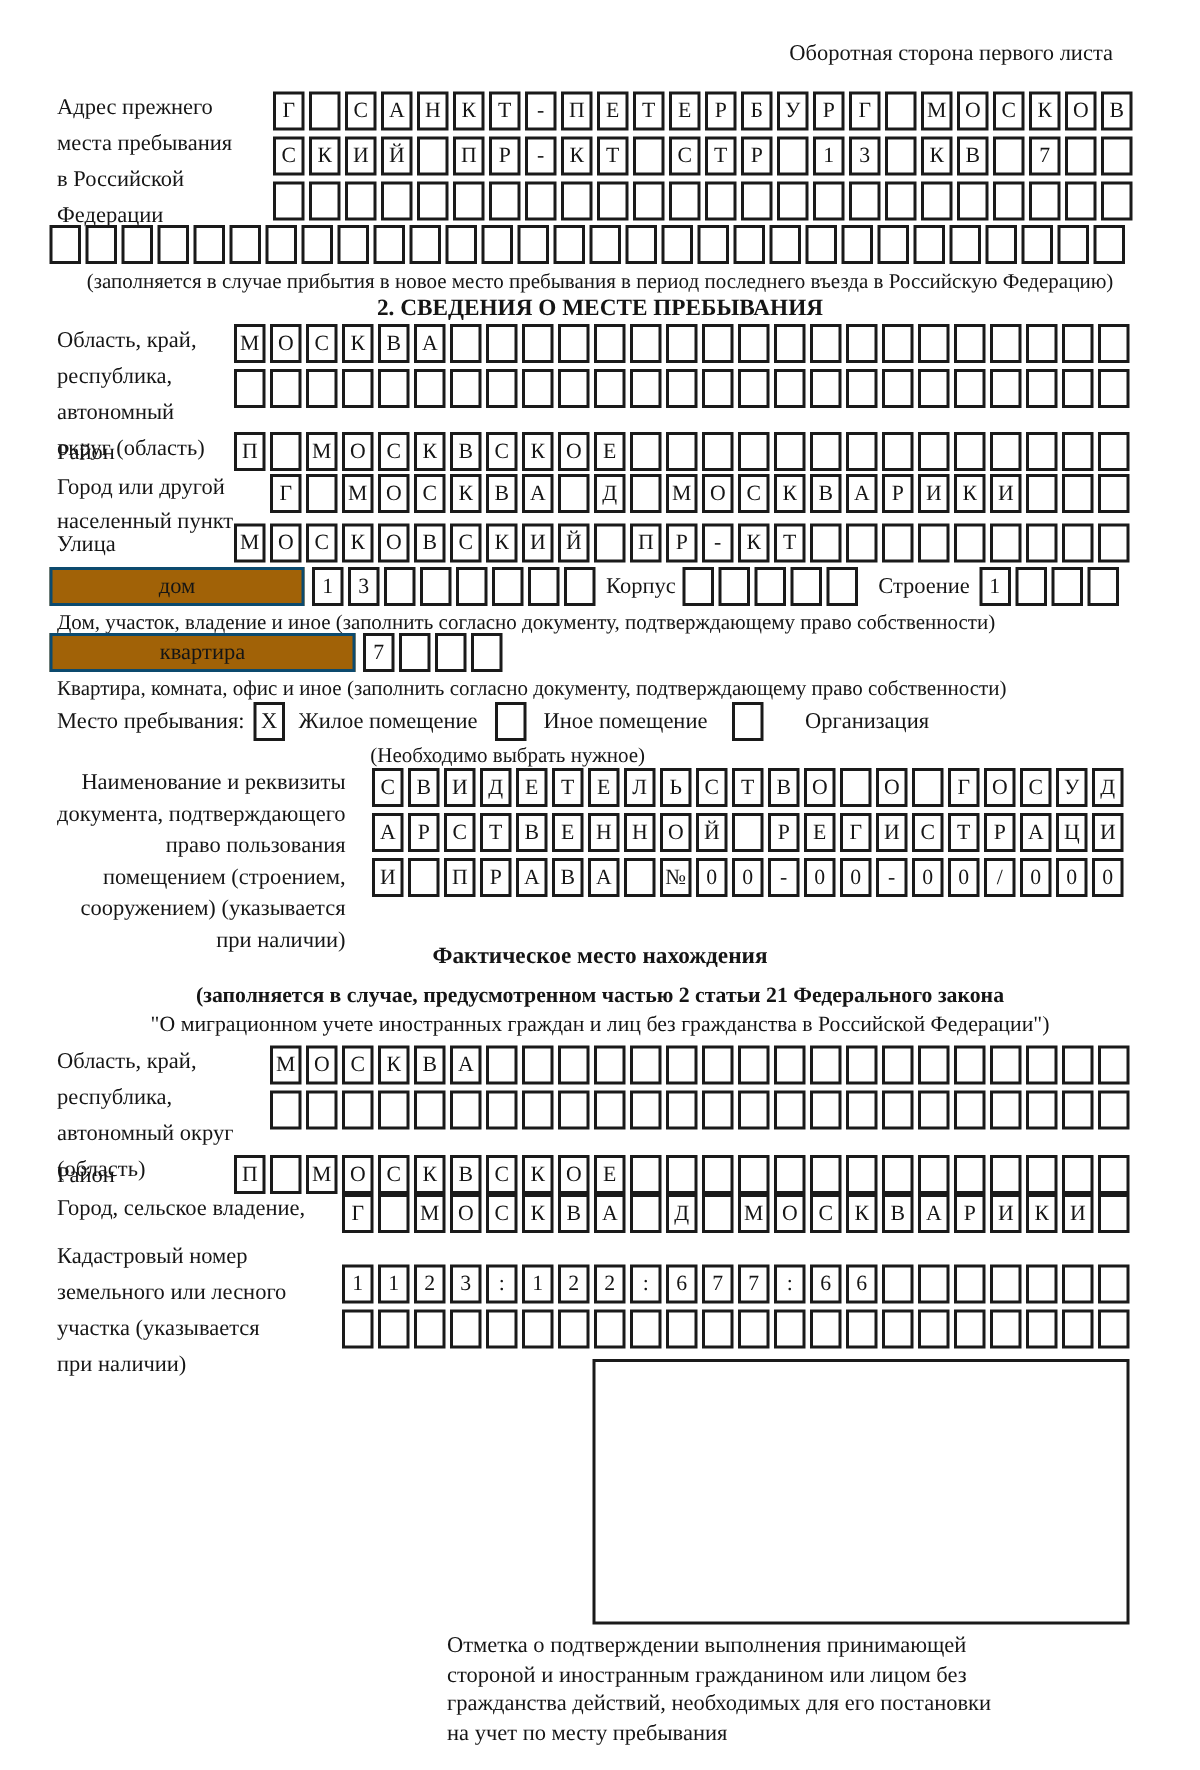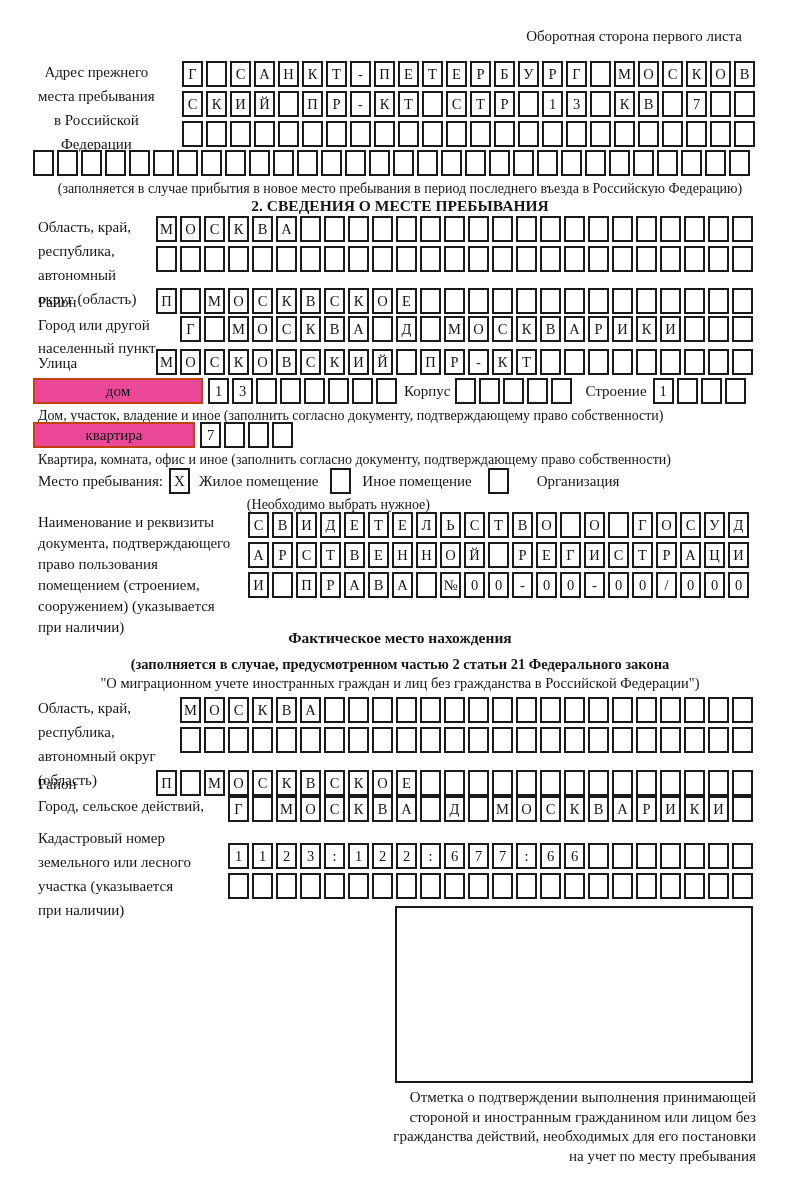--- a/index.html
+++ b/index.html
@@ -17,39 +17,39 @@
     box-sizing:border-box; flex:0 0 21px; width:21px; height:26px;
     border:2px solid #1a1a1a; margin-right:3px;
     display:flex; align-items:center; justify-content:center;
     font-size:14.5px; background:#fff;
   }
   .chk {
     box-sizing:border-box; width:21px; height:26px; border:2px solid #1a1a1a;
     display:flex; align-items:center; justify-content:center; font-size:15px; background:#fff;
   }
   .wbox {
-    box-sizing:border-box; height:26px; border:2px solid #c2410c;
-    display:flex; align-items:center; justify-content:center; font-size:15px; background:#ec4899;
+    box-sizing:border-box; height:26px; border:2px solid #0c4a6e;
+    display:flex; align-items:center; justify-content:center; font-size:15px; background:#a16207;
   }
   .centered { width:800px; text-align:center; }
   .bold { font-weight:700; }
   .fs14 { font-size:14px; line-height:17px; }
   .fs145 { font-size:14.5px; line-height:19px; }
   .rowflex { display:flex; align-items:center; }
   .stamp-box { box-sizing:border-box; border:2px solid #1a1a1a; background:#fff; }
-  .caption { font-size:15px; line-height:19.5px; text-align:right; }
+  .caption { font-size:15px; line-height:19.5px; text-align:left; }
 </style>
 </head>
 <body>
 
 <div class="page">
 
   <div class="abs lbl" style="top:24px; right:58px;">Оборотная сторона первого листа</div>
 
-  <div class="abs lbl" style="left:38px; top:60px;text-align:center;">
+  <div class="abs lbl" style="left:38px; top:60px;">
     <div>Адрес прежнего</div>
     <div>места пребывания</div>
     <div>в Российской</div>
     <div>Федерации</div>
   </div>
 
   <div class="abs" style="left:182px; top:61px;">
     <div class="grow">
         <span class="cell">Г</span>
         <span class="cell"></span>
@@ -351,42 +351,42 @@
     <div class="grow" style="margin:0;">
         <span class="cell">1</span>
         <span class="cell"></span>
         <span class="cell"></span>
         <span class="cell"></span>
       </div>
   </div>
   <div class="abs fs14" style="left:38px; top:407px;">Дом, участок, владение и иное (заполнить согласно документу, подтверждающему право собственности)</div>
 
   <div class="abs rowflex" style="left:33px; top:422px;">
-    <div class="wbox" style="width:162px;">квартира</div>
+    <div class="wbox" style="width:204px;">квартира</div>
     <div class="grow" style="margin:0 0 0 5px;">
         <span class="cell">7</span>
         <span class="cell"></span>
         <span class="cell"></span>
         <span class="cell"></span>
       </div>
   </div>
   <div class="abs fs14" style="left:38px; top:451px;text-align:right;">Квартира, комната, офис и иное (заполнить согласно документу, подтверждающему право собственности)</div>
 
   <div class="abs rowflex" style="left:38px; top:468px;">
     <div class="lbl">Место пребывания:</div>
     <div class="chk" style="margin-left:6px;">X</div>
     <div class="lbl" style="margin-left:9px;">Жилое помещение</div>
     <div class="chk" style="margin-left:12px;"></div>
     <div class="lbl" style="margin-left:11px;">Иное помещение</div>
     <div class="chk" style="margin-left:16px;"></div>
     <div class="lbl" style="margin-left:28px;">Организация</div>
   </div>
   <div class="abs fs14" style="left:180px; top:496px; width:250px; text-align:right;">(Необходимо выбрать нужное)</div>
 
-  <div class="abs lbl tight" style="left:38px; top:512px;">
+  <div class="abs lbl tight" style="left:38px; top:512px;text-align:right;">
     <div>Наименование и реквизиты</div>
     <div>документа, подтверждающего</div>
     <div>право пользования</div>
     <div>помещением (строением,</div>
     <div>сооружением) (указывается</div>
     <div>при наличии)</div>
   </div>
   <div class="abs" style="left:248px; top:512px;">
     <div class="grow">
         <span class="cell">С</span>
@@ -549,21 +549,21 @@
         <span class="cell"></span>
         <span class="cell"></span>
         <span class="cell"></span>
         <span class="cell"></span>
         <span class="cell"></span>
         <span class="cell"></span>
       </div>
   </div>
 
   <div class="abs lbl lh23" style="left:38px; top:795px;">
-    <div>Город, сельское действий,</div>
+    <div>Город, сельское владение,</div>
   </div>
   <div class="abs" style="left:228px; top:796px;">
     <div class="grow">
         <span class="cell">Г</span>
         <span class="cell"></span>
         <span class="cell">М</span>
         <span class="cell">О</span>
         <span class="cell">С</span>
         <span class="cell">К</span>
         <span class="cell">В</span>

